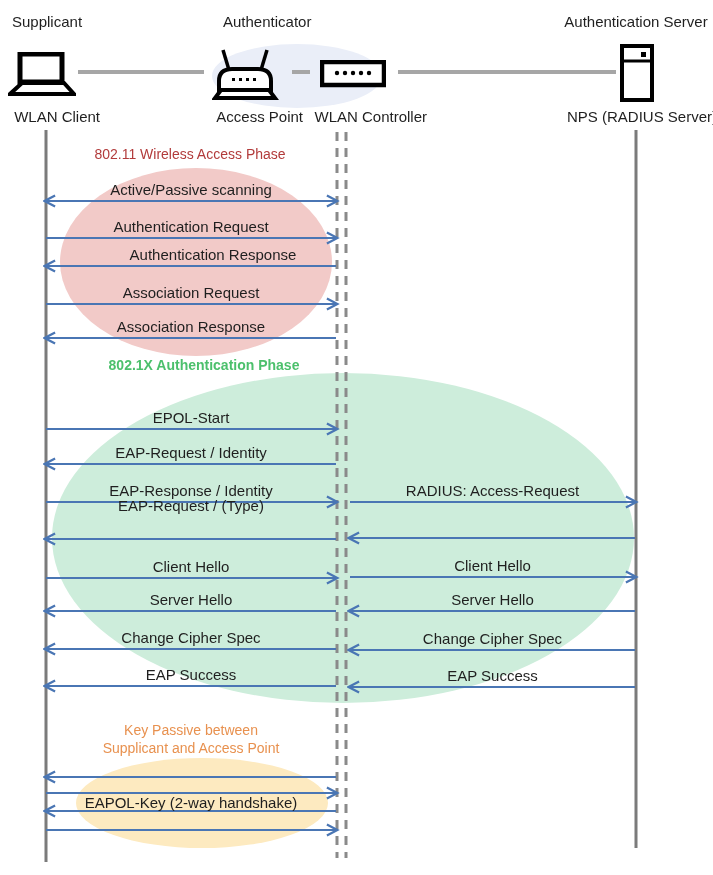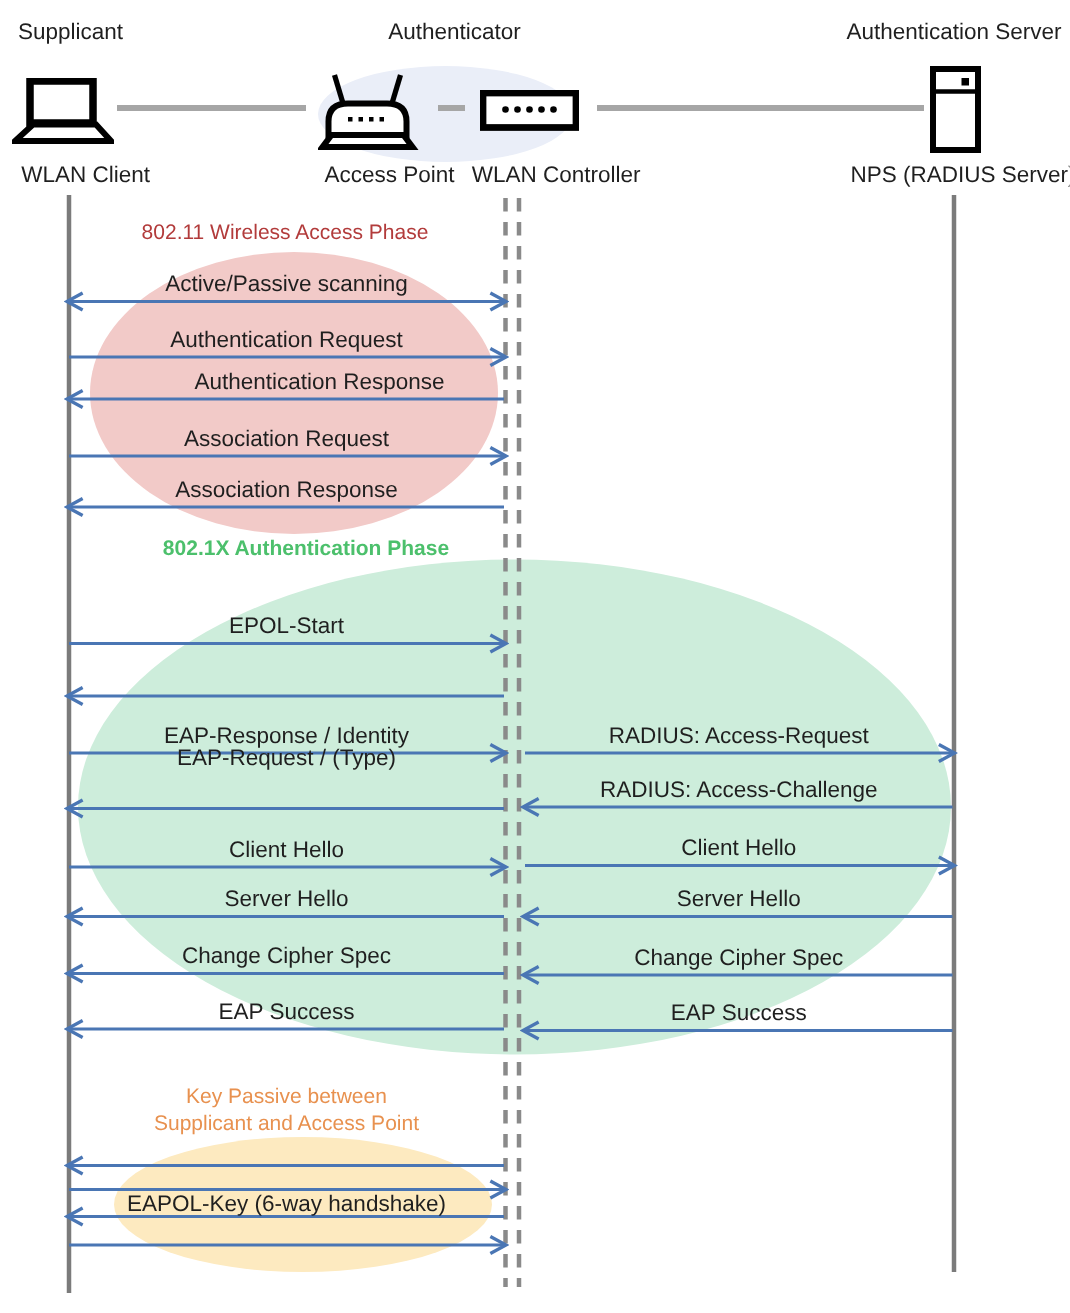--- a/index.html
+++ b/index.html
@@ -12,21 +12,21 @@
   .stage{position:relative;width:713px;height:875px;background:#fff;}
 
   .ellipse{position:absolute;border-radius:50%;}
   .el-blue{left:212px;top:44px;width:170px;height:64px;background:var(--blue);}
   .el-pink{left:60px;top:168px;width:272px;height:188px;background:var(--pink);}
   .el-green{left:52px;top:373px;width:582px;height:330px;background:var(--green);}
   .el-yellow{left:76px;top:758px;width:252px;height:90px;background:var(--yellow);}
 
   .role{position:absolute;top:13px;font-size:15px;color:var(--text);white-space:nowrap;}
   .role-supplicant{left:12px;}
-  .role-authenticator{left:223px;width:160px;text-align:center;}
+  .role-authenticator{left:223px;width:160px;text-align:left;}
   .role-server{left:561px;width:150px;text-align:center;}
 
   .dev{position:absolute;top:108px;font-size:15px;color:var(--text);text-align:right;white-space:nowrap;}
   .dev-client{left:0px;width:100px;}
   .dev-ap{left:183px;width:120px;}
   .dev-wlc{left:297px;width:130px;}
   .dev-nps{left:557px;width:160px;}
 
   .conn{position:absolute;top:70px;height:4px;background:var(--connector);}
   .conn-1{left:78px;width:126px;}
@@ -147,28 +147,28 @@
         <line x1="46" x2="336" y1="830" y2="830" class="msg-line" marker-end="url(#ah)"></line>
       </g>
   </svg>
   <div id="msg-labels">
       <div class="msg-label" style="top: 181px; left: 61px;">Active/Passive scanning</div>
       <div class="msg-label" style="top: 218px; left: 61px;">Authentication Request</div>
       <div class="msg-label" style="top: 246px; left: 61px; padding-left: 44px;">Authentication Response</div>
       <div class="msg-label" style="top: 284px; left: 61px;">Association Request</div>
       <div class="msg-label" style="top: 318px; left: 61px;">Association Response</div>
       <div class="msg-label" style="top: 409px; left: 61px;">EPOL-Start</div>
+      <div class="msg-label" style="top: 444px; left: 61px;">EAP-Request / Identity</div>
       <div class="msg-label" style="top: 482px; left: 61px;">EAP-Response / Identity</div>
       <div class="msg-label" style="top: 482px; left: 362.5px;">RADIUS: Access-Request</div>
       <div class="msg-label" style="top: 497px; left: 61px;">EAP-Request / (Type)</div>
-      <div class="msg-label" style="top: 518px; left: 362.5px;">RADIUS: Access-Challenge</div>
       <div class="msg-label" style="top: 558px; left: 61px;">Client Hello</div>
       <div class="msg-label" style="top: 557px; left: 362.5px;">Client Hello</div>
       <div class="msg-label" style="top: 591px; left: 61px;">Server Hello</div>
       <div class="msg-label" style="top: 591px; left: 362.5px;">Server Hello</div>
       <div class="msg-label" style="top: 629px; left: 61px;">Change Cipher Spec</div>
       <div class="msg-label" style="top: 630px; left: 362.5px;">Change Cipher Spec</div>
       <div class="msg-label" style="top: 666px; left: 61px;">EAP Success</div>
       <div class="msg-label" style="top: 667px; left: 362.5px;">EAP Success</div>
-      <div class="msg-label" style="top: 794px; left: 61px;">EAPOL-Key (6-way handshake)</div>
+      <div class="msg-label" style="top: 794px; left: 61px;">EAPOL-Key (2-way handshake)</div>
     </div>
 
 </div>
 
 </body></html>

